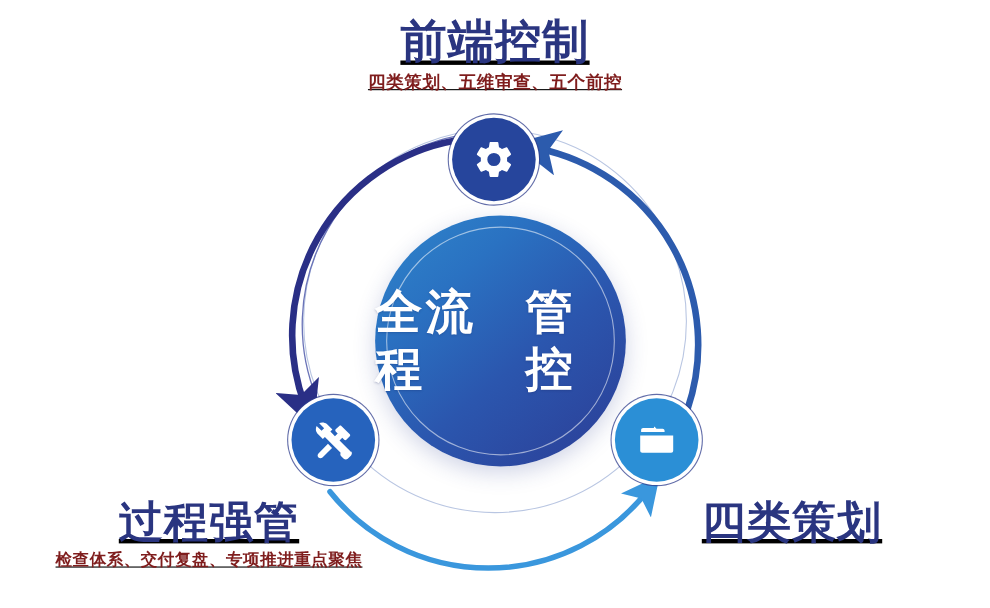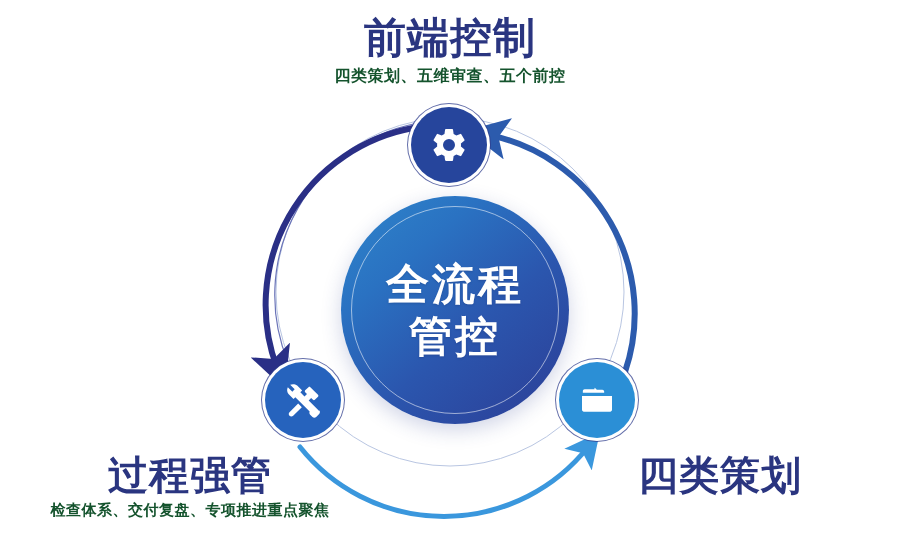--- a/index.html
+++ b/index.html
@@ -23,31 +23,32 @@
     width: 900px;
     height: 553px;
   }
 
   
   .label-block {
     position: absolute;
     text-align: center;
     line-height: 1.05;
     white-space: nowrap;
+    text-decoration: underline;
   }
   .label-title {
     font-size: 42px;
     font-weight: bold;
     color: #2a3580;
     letter-spacing: 1px;
   }
   .label-sub {
     font-size: 16px;
     font-weight: bold;
-    color: #14532d;
+    color: #7f1d1d;
     letter-spacing: 0.5px;
     margin-top: 8px;
   }
 
   #block-top {
     left: 0;
     right: 0;
     top: 16px;
   }
   #block-left {
@@ -89,21 +90,21 @@
     right: 10px;
     bottom: 10px;
     border-radius: 50%;
     border: 1px solid rgba(255,255,255,0.55);
     pointer-events: none;
   }
   #center-text {
     position: absolute;
     inset: 0;
     display: flex;
-    flex-direction: column;
+    flex-direction: row;
     align-items: center;
     justify-content: center;
     color: #ffffff;
     font-size: 43px;
     font-weight: bold;
     letter-spacing: 3px;
     line-height: 1.22;
     text-shadow: 0 1px 2px rgba(20,35,90,0.25);
   }
 

